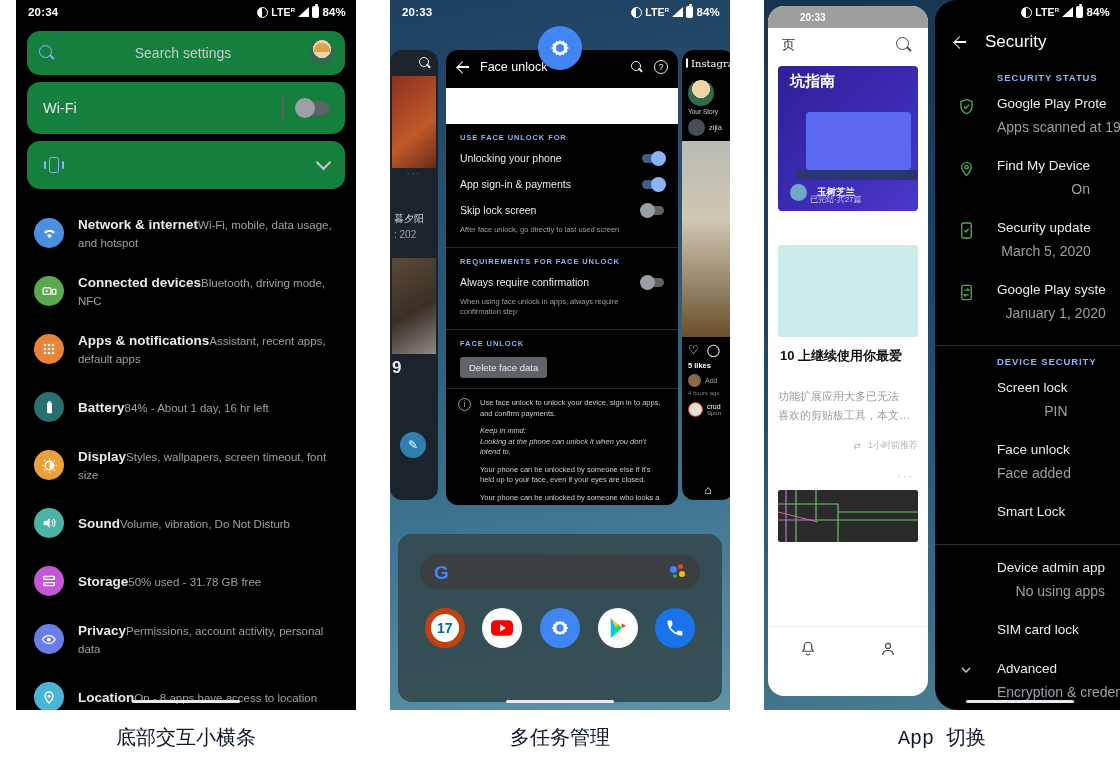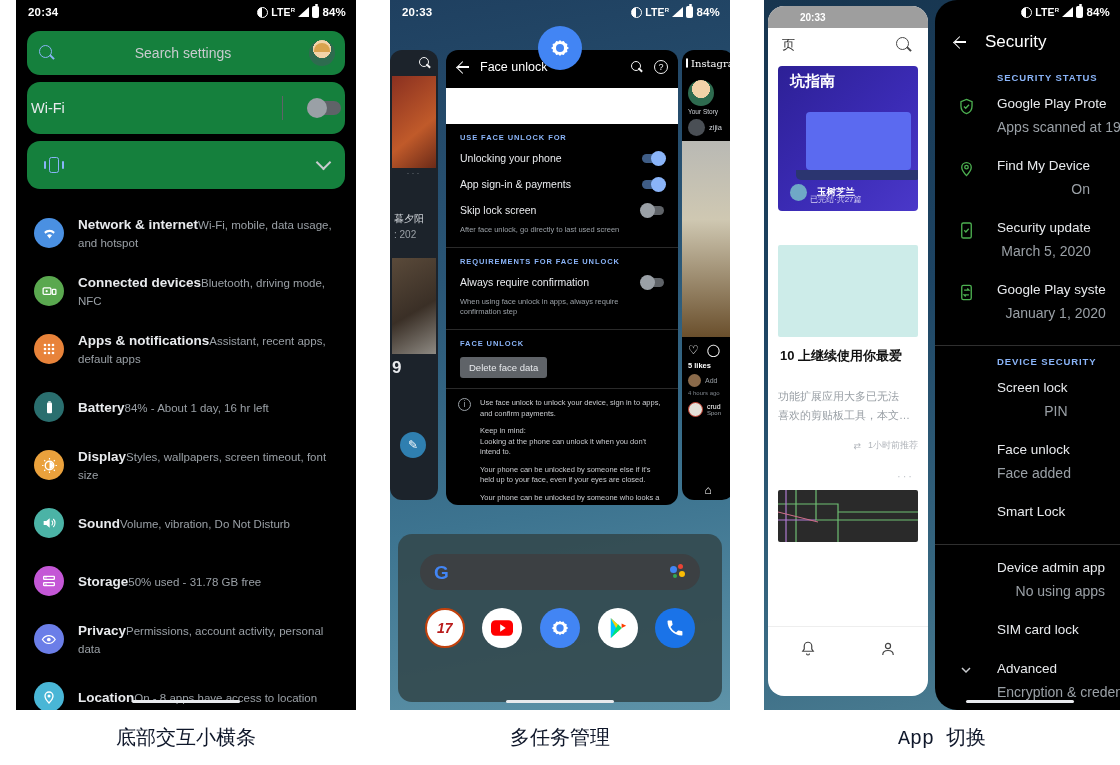--- a/index.html
+++ b/index.html
@@ -66,21 +66,21 @@
     background: radial-gradient(circle at 50% 35%, #f2d3a8 0 42%, #2e6b4f 43%);
     position: relative; overflow: hidden;
   }
   .avatar-img::after {
     content: ''; position: absolute; left: 5px; top: 3px;
     width: 16px; height: 9px; border-radius: 8px 8px 0 0;
     background: #d9a34e;
   }
   .wifi-row {
     display: flex; align-items: center; justify-content: space-between;
-    height: 52px; padding: 0 4px; position: relative;
+    height: 52px; padding: 0 16px; position: relative;
   }
   .wifi-row .lbl { color: #e8eaed; font-size: 14.5px; }
   .wifi-div {
     position: absolute; right: 62px; top: 14px;
     width: 1px; height: 24px; background: #5f6368;
   }
   .toggle {
     width: 34px; height: 14px; border-radius: 8px; background: #5f6368;
     position: relative;
   }
@@ -524,40 +524,40 @@
               </span>
               <span class="sw off"></span>
             </div>
           </div>
           <div class="fu-sec"><div class="fu-head">FACE UNLOCK</div><span class="del-btn">Delete face data</span></div>
         </div>
       <div class="fu-info">
         <span class="info-ico">i</span>
         <span id="fuInfo" style="flex:1">
             <p style="white-space: pre-line;">Use face unlock to unlock your device, sign in to apps, and confirm payments.</p>
-            <p style="white-space: pre-line;">Keep in mind:
+            <p style="white-space: pre-line; font-style: italic;">Keep in mind:
 Looking at the phone can unlock it when you don't intend to.</p>
             <p style="white-space: pre-line;">Your phone can be unlocked by someone else if it's held up to your face, even if your eyes are closed.</p>
             <p style="white-space: pre-line;">Your phone can be unlocked by someone who looks a lot like you, say, an identical sibling.</p>
           </span>
       </div>
     </div>
 
     <div class="home-area">
       <div class="gsearch">
         <span class="g-logo">G</span>
         <span class="assist">
           <i style="left:0;top:2px;width:7px;height:7px;background:#4285f4;"></i>
           <i style="left:8px;top:0;width:5px;height:5px;background:#ea4335;"></i>
           <i style="left:9px;top:7px;width:6px;height:6px;background:#fbbc05;"></i>
           <i style="left:3px;top:10px;width:4px;height:4px;background:#34a853;"></i>
         </span>
       </div>
       <div class="dock" id="dockRow">
-          <span class="app-ico" style="background:#fff;color:#b91c1c;font-weight:bold;border:2px solid #c2410c;font-style:italic;">
+          <span class="app-ico" style="background:#fff;color:#0369a1;font-weight:bold;border:6px solid #c2410c;">
             <span style="font-size:14px;">17</span>
           </span>
           <span class="app-ico" style="background:#fff;">
             <svg width="22" height="16" viewBox="0 0 24 17">
               <rect width="24" height="17" rx="5" fill="#ff0000"></rect>
               <path d="M10 4.5l6 4-6 4z" fill="#fff"></path>
             </svg>
           </span>
           <span class="app-ico" style="background:#4285f4;">
             <svg width="22" height="22" viewBox="0 0 24 24">

